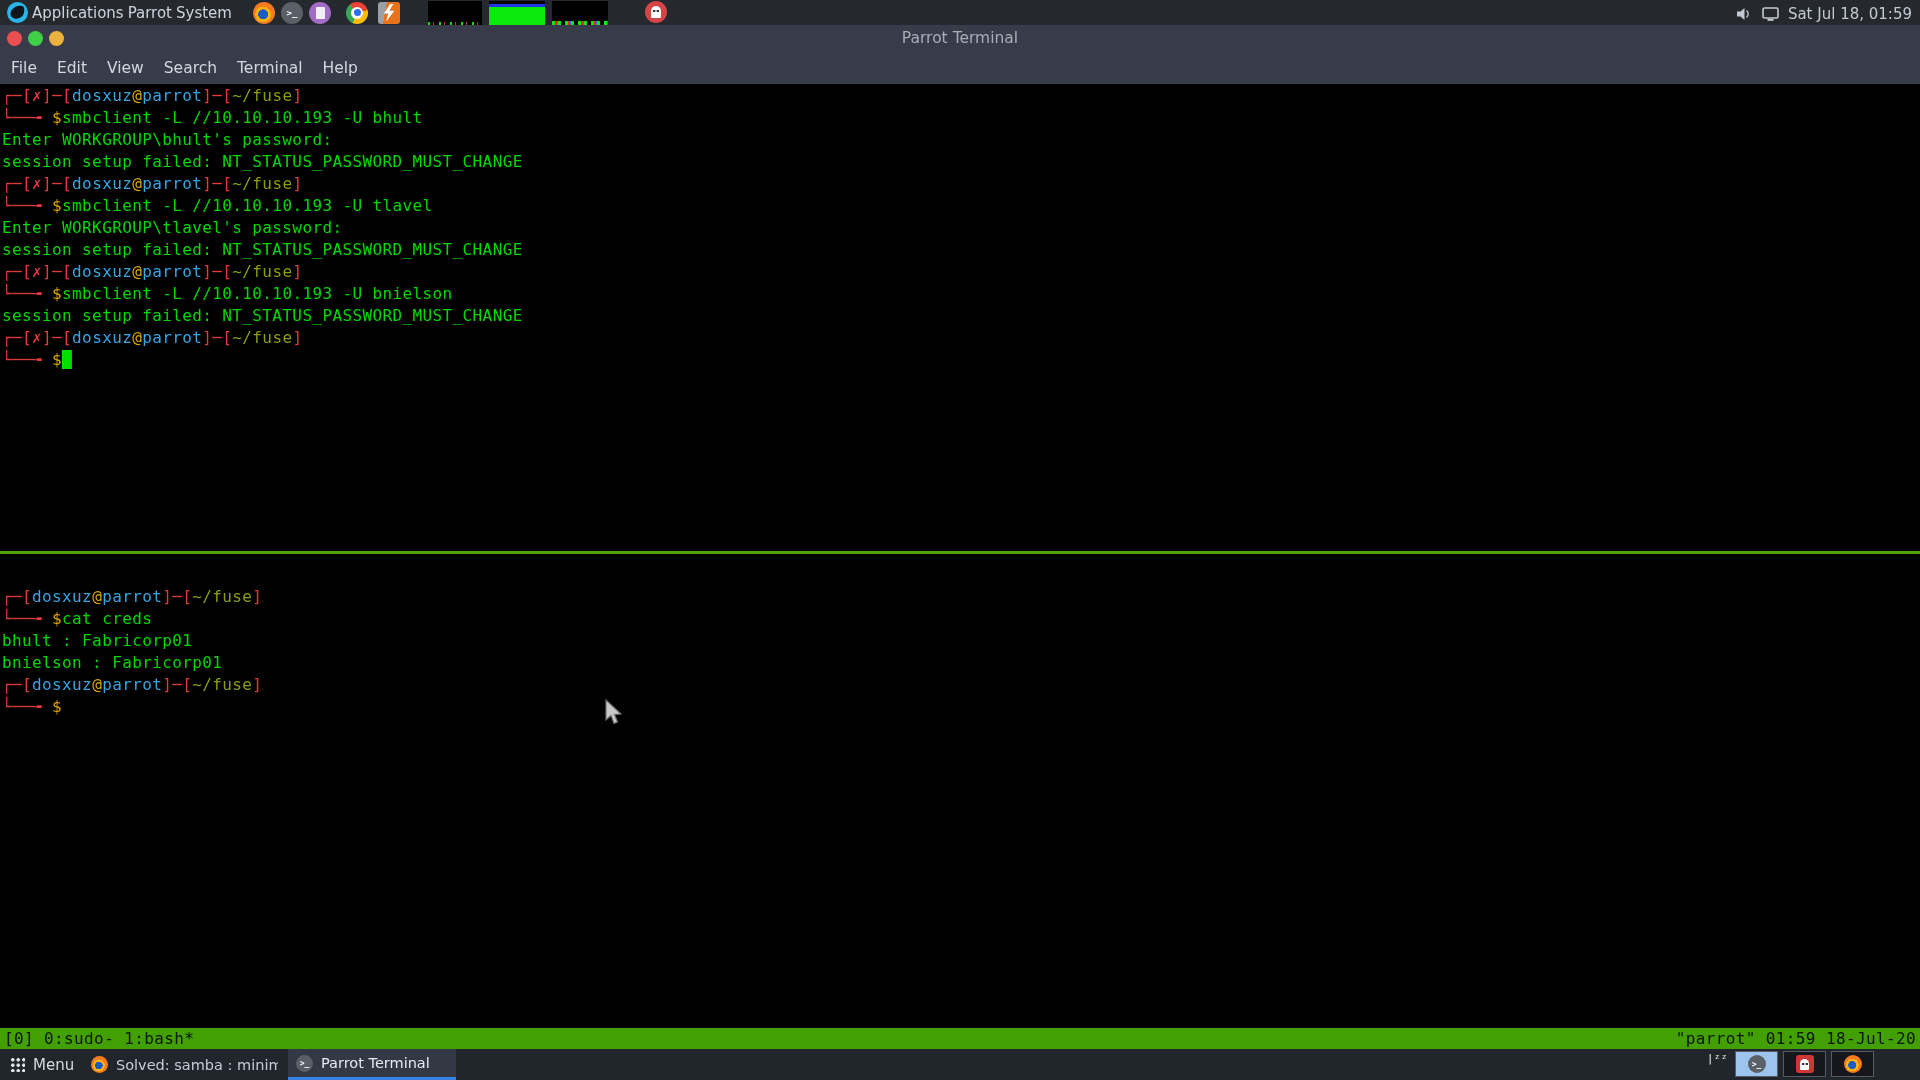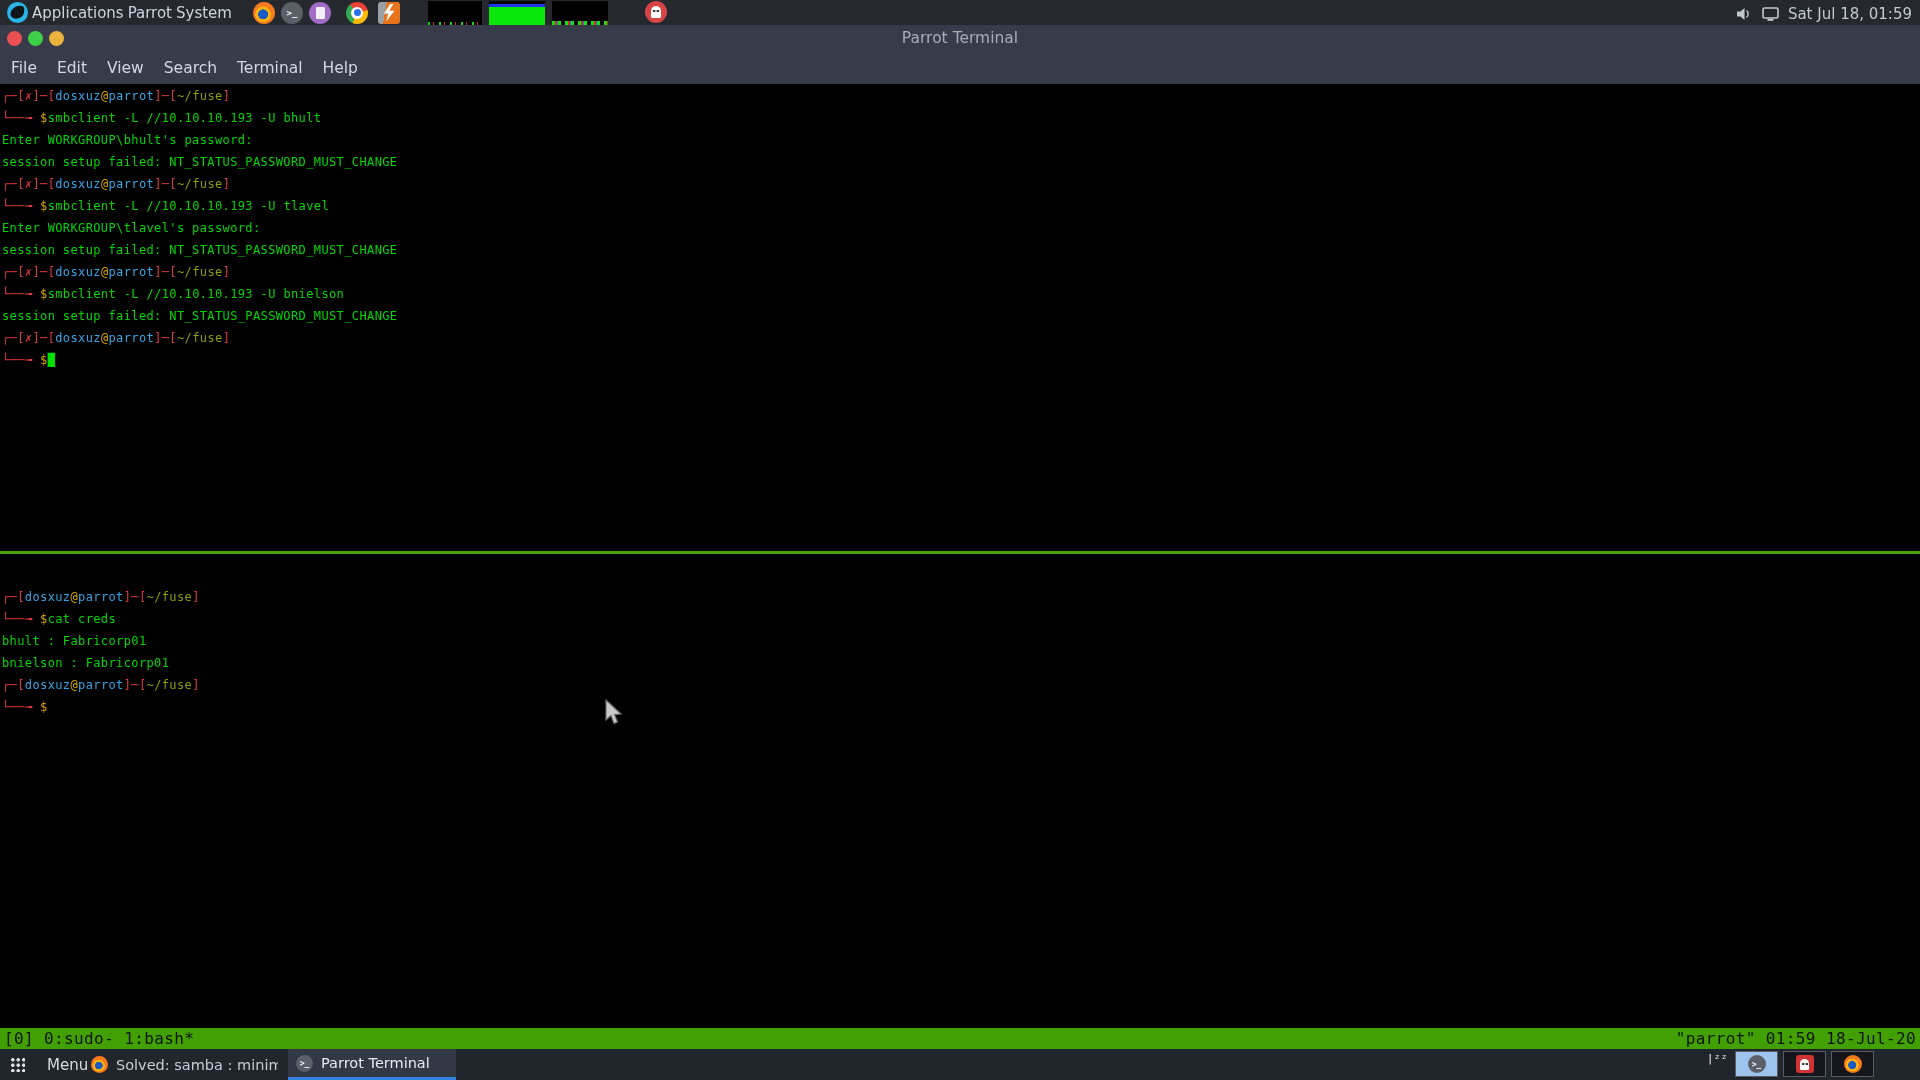--- a/index.html
+++ b/index.html
@@ -56,38 +56,38 @@
   #menubar { position:absolute; left:0; top:52px; width:1920px; height:32px; background:#383c4a;
             display:flex; align-items:center; padding-left:1px; }
   .mb-item { color:#d3d7e0; font-size:15.5px; padding:5px 10px; cursor:default; }
 
   
   #term { position:absolute; left:0; top:84px; width:1920px; height:944px; background:#000; }
   .pane { position:absolute; left:0; right:0; overflow:hidden; }
   #pane-top { top:0; height:467px; padding:1px 0 0 2px; }
   #pane-divider { position:absolute; left:0; top:467px; width:1920px; height:3px; background:#4da309; }
   #pane-bottom { top:470px; bottom:0; padding:32px 0 0 2px;text-decoration:underline; }
-  .tline { font-family:"DejaVu Sans Mono", monospace; font-size:12px; line-height:22px;
+  .tline { font-family:"DejaVu Sans Mono", monospace; font-size:16px; line-height:22px;
            letter-spacing:0.38px; white-space:pre; }
   .seg-red    { color:#df3a3a; }
   .seg-blue   { color:#35a5e5; }
   .seg-yellow { color:#d9a400; }
   .seg-olive  { color:#8d9c0a; }
   .seg-green  { color:#00d800; }
   .seg-cursor { color:#00df00; }
 
   
   #tmuxbar { position:absolute; left:0; top:1028px; width:1920px; height:21px; background:#42a005;
              display:flex; justify-content:space-between; align-items:center; padding:0 4px;
              font-family:"DejaVu Sans Mono", monospace; font-size:16px; color:#0b1500; letter-spacing:0.38px; }
 
   
   #taskbar { position:absolute; left:0; top:1049px; width:1920px; height:31px; background:#21252c;
              display:flex; align-items:center; color:#c8ccd4; }
-  .menu-btn { display:flex; align-items:center; gap:22px; padding:0 12px 0 10px; height:31px; }
+  .menu-btn { display:flex; align-items:center; gap:8px; padding:0 12px 0 10px; height:31px; }
   .grid-icon { width:15px; height:15px;
       background:radial-gradient(circle, #e4e7ea 1.6px, transparent 1.9px); background-size:5.5px 5.5px;
       background-position:0 0; }
   .menu-label { font-size:15px; color:#d6dae0; }
   .task { position:absolute; top:0; height:31px; display:flex; align-items:center; gap:8px; padding:0 8px; }
   .task-1 { left:83px;  width:203px; }
   .task-2 { left:288px; width:168px; background:#333845; border-bottom:3px solid #3584e4; }
   .task .appicon { width:17px; height:17px; flex:none; }
   .task-label { font-size:14.5px; white-space:nowrap; overflow:hidden; }
   .task-2 .task-label { color:#e6e9ee; }

